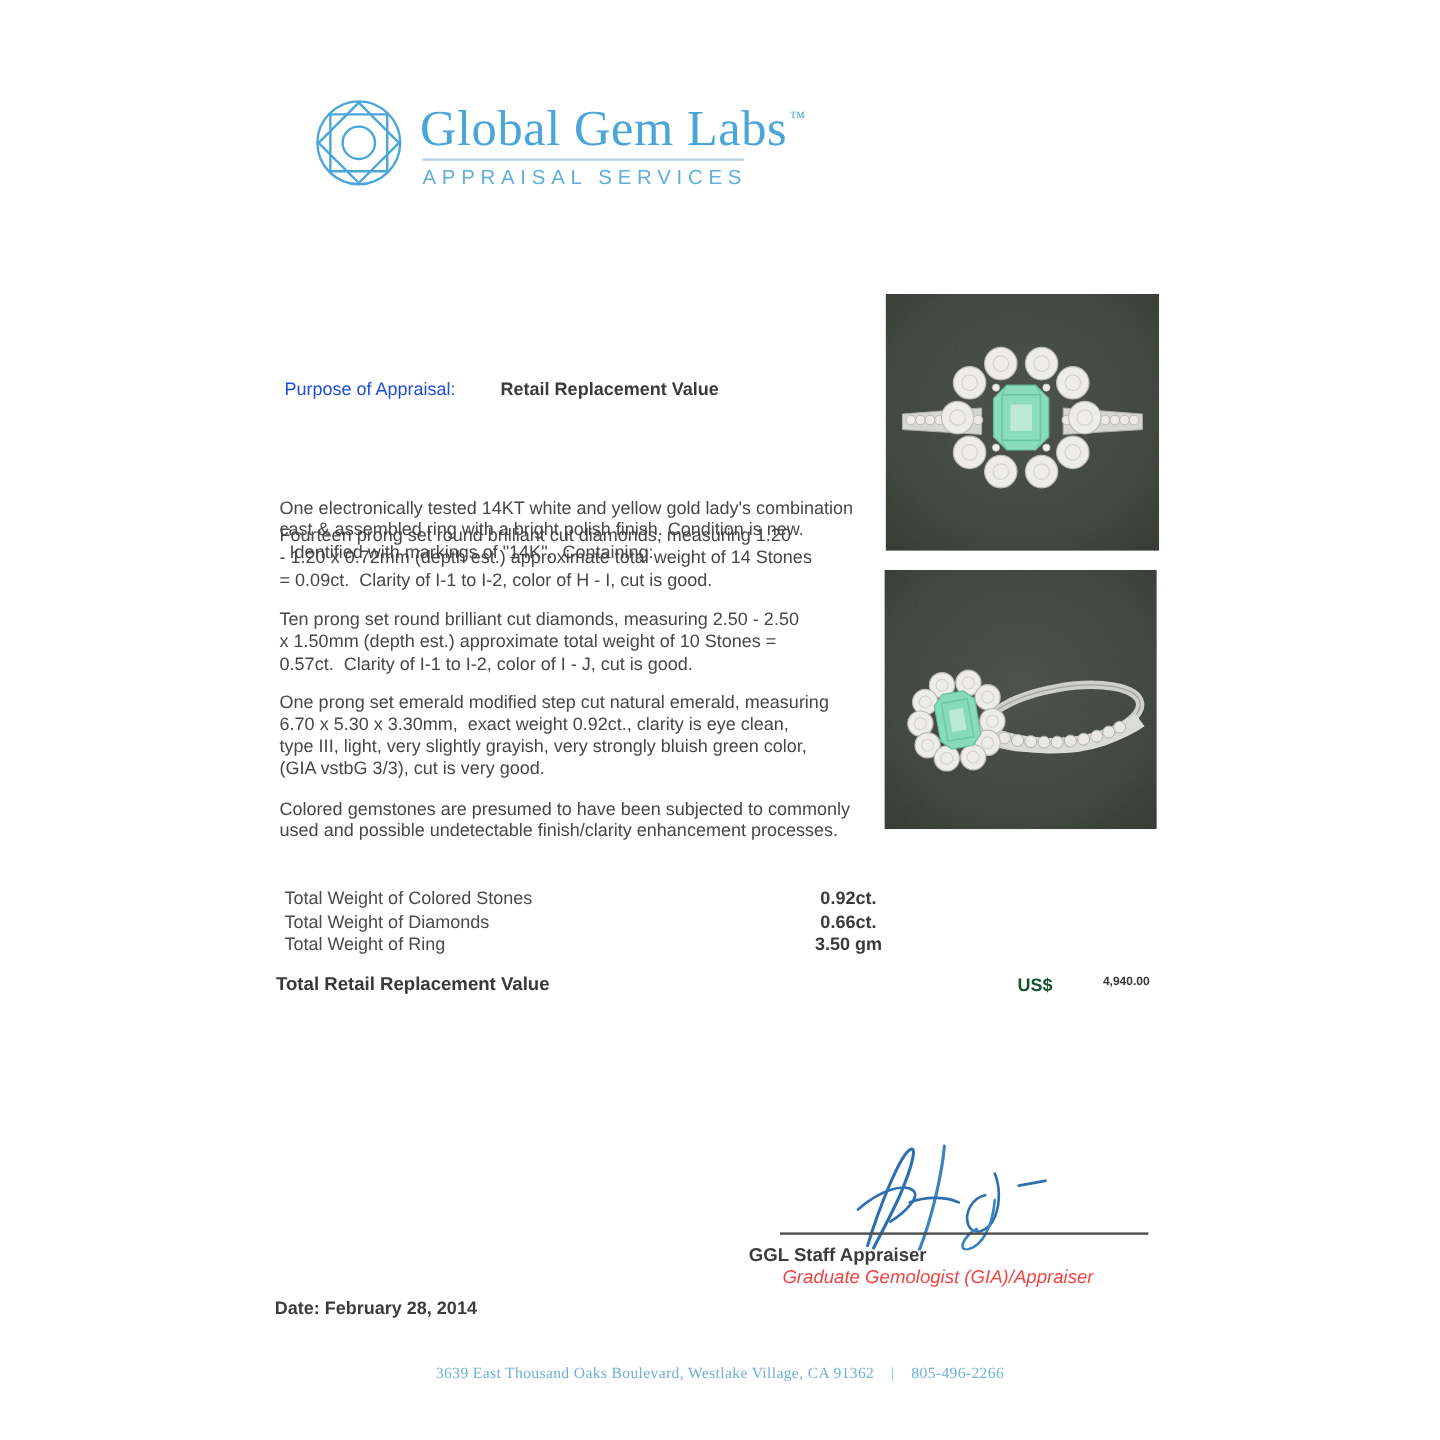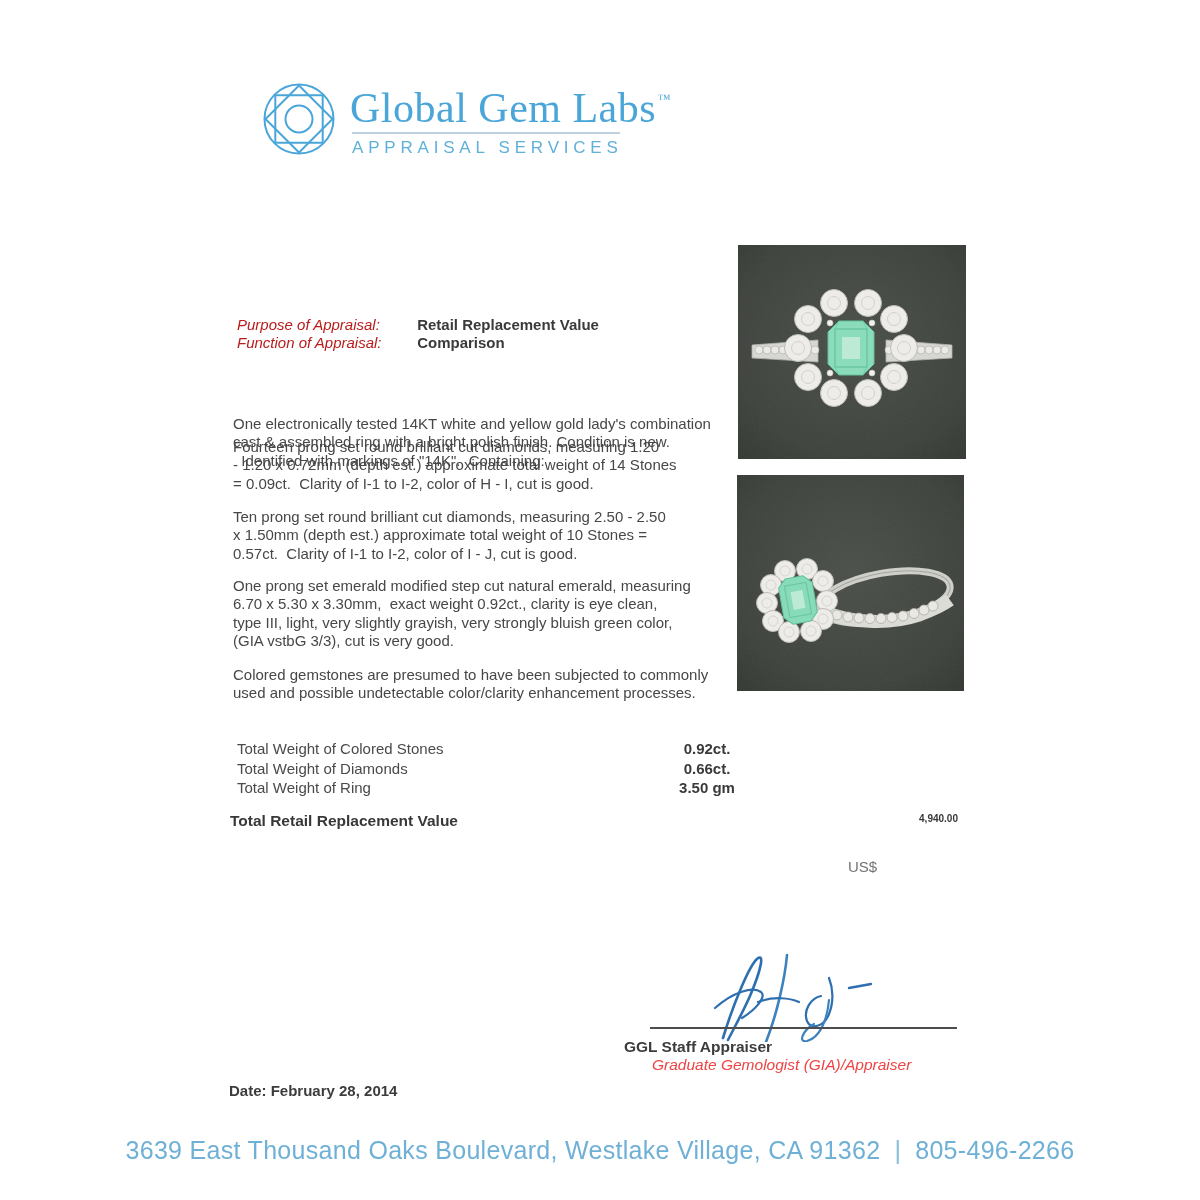--- a/index.html
+++ b/index.html
@@ -14,55 +14,55 @@
   .brand { left:350px; top:84px; font-family:"Liberation Serif", serif;
            font-size:42px; color:#4aa6d8; letter-spacing:0.5px; white-space:nowrap; }
   .brand sup { font-size:13px; position:relative; top:-4px; left:2px; }
   .logo-divider { left:352px; top:132px; width:268px; height:1.5px; background:#bdd2de; }
   .tagline { left:352px; top:138px; font-size:17px; letter-spacing:4.8px;
              color:#5fb0da; white-space:nowrap; }
 
   
   .purpose-block { left:237px; top:316px; font-size:15px; line-height:18px; }
   .purpose-row { position:relative; white-space:nowrap; }
-  .p-label { display:inline-block; width:176px; color:#b91c1c;font-style:italic; }
+  .p-label { display:inline-block; width:176px; color:#1d4ed8; }
   .p-value { font-weight:bold; color:#3a3a3a;text-align:right; }
 
   
   .para { left:233px; width:530px; font-size:15px; line-height:18.4px;
           white-space:pre-wrap; color:#474747; }
   .para1 { top:369px;margin-top:46px; } .para2 { top:438px; } .para3 { top:508px; }
   .para4 { top:577px; } .para5 { top:666px; }
 
   
   .photo-top  { left:738px; top:245px; width:228px; height:214px; }
   .photo-side { left:737px; top:475px; width:227px; height:216px; }
   .photo-top svg, .photo-side svg { display:block; }
 
   
   .totals { left:237px; top:740px; width:540px; font-size:15px; }
   .t-row { position:relative; height:19.6px; }
   .t-label { color:#4a4a4a; }
   .t-value { position:absolute; left:438px; width:64px; text-align:center;
              font-weight:bold; color:#3a3a3a; }
   .grand-label { left:230px; top:812px; font-size:15.5px; font-weight:bold; color:#383838;text-align:right; }
-  .grand-currency { left:848px; top:813px; font-size:15px; font-weight:normal; color:#737373;margin-top:45px; }
+  .grand-currency { left:848px; top:813px; font-size:15px; font-weight:bold; color:#14532d; }
   .grand-amount { left:898px; top:813px; width:60px; text-align:right;
                   font-size:10px; font-weight:bold; color:#383838; }
 
   
   .signature-svg { left:695px; top:950px; width:200px; height:92px; }
   .sig-line { left:650px; top:1027px; width:307px; height:1.8px; background:#4d4d4d; }
   .date-label { left:229px; top:1082px; font-size:15px; font-weight:bold; color:#3c3c3c; }
   .signer { left:624px; top:1038px; font-size:15.5px; font-weight:bold; color:#3c3c3c; }
   .credentials { left:652px; top:1056px; font-size:15.5px; font-style:italic; color:#ef4444; }
 
   
   .footer { left:0; top:1136px; width:1200px; text-align:center;
-            font-size:25px; color:#6fb0d6; letter-spacing:0.3px; white-space:nowrap; }
+            font-size:13px; color:#6fb0d6; letter-spacing:0.3px; white-space:nowrap;font-family:Liberation Serif, serif; }
   .footer .sep { margin:0 14px; color:#8abcd9; }
 </style>
 </head>
 <body>
 
 <div class="page">
 
   <svg class="abs logo-icon" viewBox="0 0 74 74">
     <g fill="none" stroke="#4aa6d8" stroke-width="2" stroke-linejoin="round">
       <circle cx="37" cy="37" r="34.5"></circle>
@@ -72,42 +72,38 @@
     </g>
   </svg>
   <div class="abs brand"><span>Global Gem Labs</span><sup>™</sup></div>
   <div class="abs logo-divider"></div>
   <div class="abs tagline">APPRAISAL SERVICES</div>
 
   <div class="abs purpose-block">
     <div class="purpose-row">
       <span class="p-label">Purpose of Appraisal:</span>
       <span class="p-value">Retail Replacement Value</span>
-    </div>
-    <div class="purpose-row">
-      <span class="p-label">Function of Appraisal:</span>
-      <span class="p-value">Comparison</span>
     </div>
   </div>
 
   <div class="abs para para1">One electronically tested 14KT white and yellow gold lady's combination
 cast &amp; assembled ring with a bright polish finish. Condition is new.
   Identified with markings of "14K".  Containing:</div>
   <div class="abs para para2">Fourteen prong set round brilliant cut diamonds, measuring 1.20
 - 1.20 x 0.72mm (depth est.) approximate total weight of 14 Stones
 = 0.09ct.  Clarity of I-1 to I-2, color of H - I, cut is good.</div>
   <div class="abs para para3">Ten prong set round brilliant cut diamonds, measuring 2.50 - 2.50
 x 1.50mm (depth est.) approximate total weight of 10 Stones =
 0.57ct.  Clarity of I-1 to I-2, color of I - J, cut is good.</div>
   <div class="abs para para4">One prong set emerald modified step cut natural emerald, measuring
 6.70 x 5.30 x 3.30mm,  exact weight 0.92ct., clarity is eye clean,
 type III, light, very slightly grayish, very strongly bluish green color,
 (GIA vstbG 3/3), cut is very good.</div>
   <div class="abs para para5">Colored gemstones are presumed to have been subjected to commonly
-used and possible undetectable color/clarity enhancement processes.</div>
+used and possible undetectable finish/clarity enhancement processes.</div>
 
   <div class="abs photo-top">
     <svg viewBox="0 0 228 214" width="228" height="214">
       <defs>
         <radialGradient id="bg1" cx="50%" cy="45%" r="75%">
           <stop offset="0%" stop-color="#4b4f49"></stop>
           <stop offset="70%" stop-color="#3e423d"></stop>
           <stop offset="100%" stop-color="#333731"></stop>
         </radialGradient>
         <filter id="noise1">

